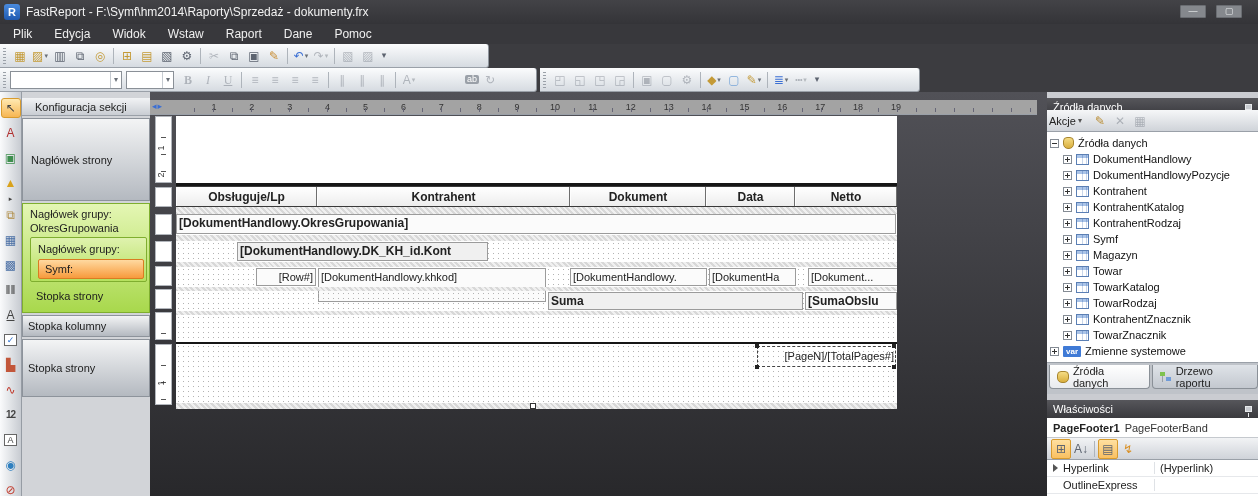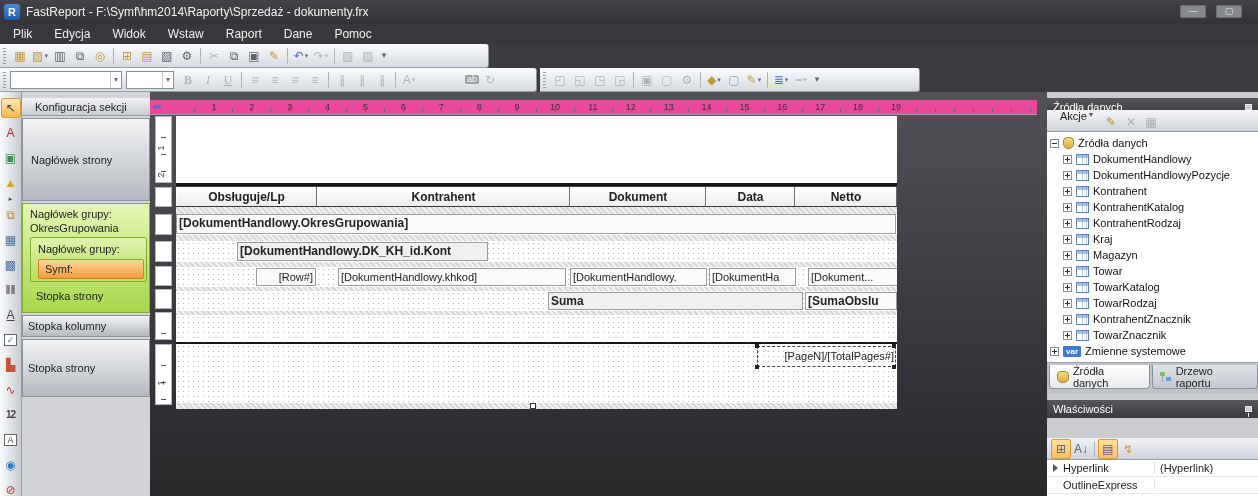--- a/index.html
+++ b/index.html
@@ -80,21 +80,21 @@
   .b-inner .btitle { padding:2px 0 3px 5px; }
   .b-dane { margin-left:5px; padding:3px 0 3px 6px; border-radius:2px; }
   .b-gf { padding:8px 0 6px 6px; margin-left:5px; }
   .b-cf { height:22px; display:flex; align-items:center; padding-left:5px; margin-top:2px; }
   .b-pf { height:58px; display:flex; align-items:center; padding-left:5px; margin-top:2px; }
 
   
   .designbg { position:absolute; left:150px; top:92px; width:897px; height:404px;
               background:linear-gradient(#515157,#28282b); }
   .hruler { position:absolute; left:150px; top:100px; width:887px; height:15px;
-            background:#ec4899; border-bottom:1px solid #9aa0a8; padding-left:45px;
+            background:#a3a3a3; border-bottom:1px solid #9aa0a8; padding-left:45px;
             white-space:nowrap; overflow:hidden; }
   .hruler::after { content:""; position:absolute; left:26px; right:0; bottom:2px; height:4px;
             background:repeating-linear-gradient(to right,transparent 0 18px,#667 18px 19px); }
   .rnum { display:inline-block; width:37.9px; text-align:center; font-size:9px; color:#333; }
   .collapsew { position:absolute; left:152px; top:101px; font-size:9px; color:#3b6fd4; letter-spacing:1px; }
   .vseg { position:absolute; left:155px; width:17px; background:#fff; border:1px solid #b2b6bc; }
   .vseg::before { content:""; position:absolute; left:5px; top:4px; bottom:4px; width:5px;
             background:repeating-linear-gradient(to bottom,transparent 0 16px,#555 16px 17px); }
   .vnum { position:absolute; font-size:9px; color:#333; transform:rotate(-90deg); z-index:3; }
 
@@ -125,21 +125,21 @@
 
   
   .rpanel { position:absolute; left:1047px; top:92px; width:211px; height:404px; background:#caccd1; }
   .caption { position:absolute; left:0; width:211px; height:18px;
              background:linear-gradient(#56565b,#3a3a3e); color:#fff; font-size:11px;
              display:flex; align-items:center; padding:0 6px; }
   .pin { margin-left:auto; width:7px; height:6px; background:#c9ccd1; border:1px solid #e8eaec; position:relative; }
   .pin::after { content:""; position:absolute; left:2px; top:6px; width:1px; height:4px; background:#e8eaec; }
   .akcje { position:absolute; left:0; top:18px; width:211px; height:22px;
            background:linear-gradient(#f6f7f8,#cfd3d9); border-bottom:1px solid #9aa0a8;
-           display:flex; padding-left:13px; }
+           display:flex; align-items:center; padding-left:2px; }
   .akcje .lbl { font-size:11px; margin-right:2px; }
   .akcje .caret { font-size:8px; color:#555; margin-right:8px; }
   .tree { position:absolute; left:0; top:40px; width:211px; height:230px; background:#fff;
           overflow:hidden; padding-top:3px; }
   .trow-item { height:16px; display:flex; align-items:center; font-size:11px; color:#111; }
   .exp { width:9px; height:9px; border:1px solid #848b94; background:#fff; position:relative; flex:none; }
   .exp::before { content:""; position:absolute; left:1px; top:3px; width:5px; height:1px; background:#333; }
   .exp.plus::after { content:""; position:absolute; left:3px; top:1px; width:1px; height:5px; background:#333; }
   .i-db { width:11px; height:12px; background:linear-gradient(#f5dc84,#d9af3e); border:1px solid #a8862e;
           border-radius:4px 4px 5px 5px; flex:none; }
@@ -500,21 +500,21 @@
     </div>
     <div class="pband hatch" style="top:119px;height:6px;"></div>
 
     <div class="pband dots" style="top:125px;height:21px;">
       <div class="cell bold" style="left:61px;top:1px;width:251px;height:19px;background:#f0f0f0;">[DokumentHandlowy.DK_KH_id.Kont</div>
     </div>
     <div class="pband hatch" style="top:146px;height:5px;"></div>
 
     <div class="pband dots" style="top:151px;height:20px;">
       <div class="cell" style="left:80px;top:1px;width:60px;height:18px;text-align:right;">[Row#]</div>
-      <div class="cell" style="left:142px;top:1px;width:228px;height:18px;margin-left:20px;">[DokumentHandlowy.khkod]</div>
+      <div class="cell" style="left:142px;top:1px;width:228px;height:34px;">[DokumentHandlowy.khkod]</div>
       <div class="cell" style="left:394px;top:1px;width:137px;height:18px;">[DokumentHandlowy.</div>
       <div class="cell" style="left:533px;top:1px;width:87px;height:18px;">[DokumentHa</div>
       <div class="cell" style="left:632px;top:1px;width:93px;height:18px;">[Dokument...</div>
     </div>
     <div class="pband hatch" style="top:171px;height:4px;"></div>
 
     <div class="pband dots" style="top:175px;height:20px;">
       <div class="cell bold" style="left:372px;top:1px;width:255px;height:18px;background:#f0f0f0;">Suma</div>
       <div class="cell bold" style="left:629px;top:1px;width:92px;height:18px;">[SumaObslu</div>
     </div>
@@ -606,21 +606,21 @@
             <span class="i-table"></span>
             <span class="gap4"></span>
             <span>KontrahentRodzaj</span>
           </div>
           <div class="trow-item">
             <span class="ind1"></span>
             <span class="exp plus"></span>
             <span class="gap4"></span>
             <span class="i-table"></span>
             <span class="gap4"></span>
-            <span>Kraj</span>
+            <span>Symf</span>
           </div>
           <div class="trow-item">
             <span class="ind1"></span>
             <span class="exp plus"></span>
             <span class="gap4"></span>
             <span class="i-table"></span>
             <span class="gap4"></span>
             <span>Magazyn</span>
           </div>
           <div class="trow-item">
@@ -681,20 +681,24 @@
         </div>
         <div class="tab">
           <span class="tabicon"></span>
           <span>Drzewo raportu</span>
         </div>
       </div>
 
     <div class="caption" style="top:308px;">
       <span>Właściwości</span>
       <span class="pin"></span>
+    </div>
+    <div class="objrow">
+      <span class="objname">PageFooter1</span>
+      <span class="objclass">PageFooterBand</span>
     </div>
     <div class="ptoolbar">
 
     <span class="tb on">
           <span class="g">⊞</span>
         </span>
         <span class="tb">
           <span class="g">A↓</span>
         </span>
         <span class="tb sep"></span>

